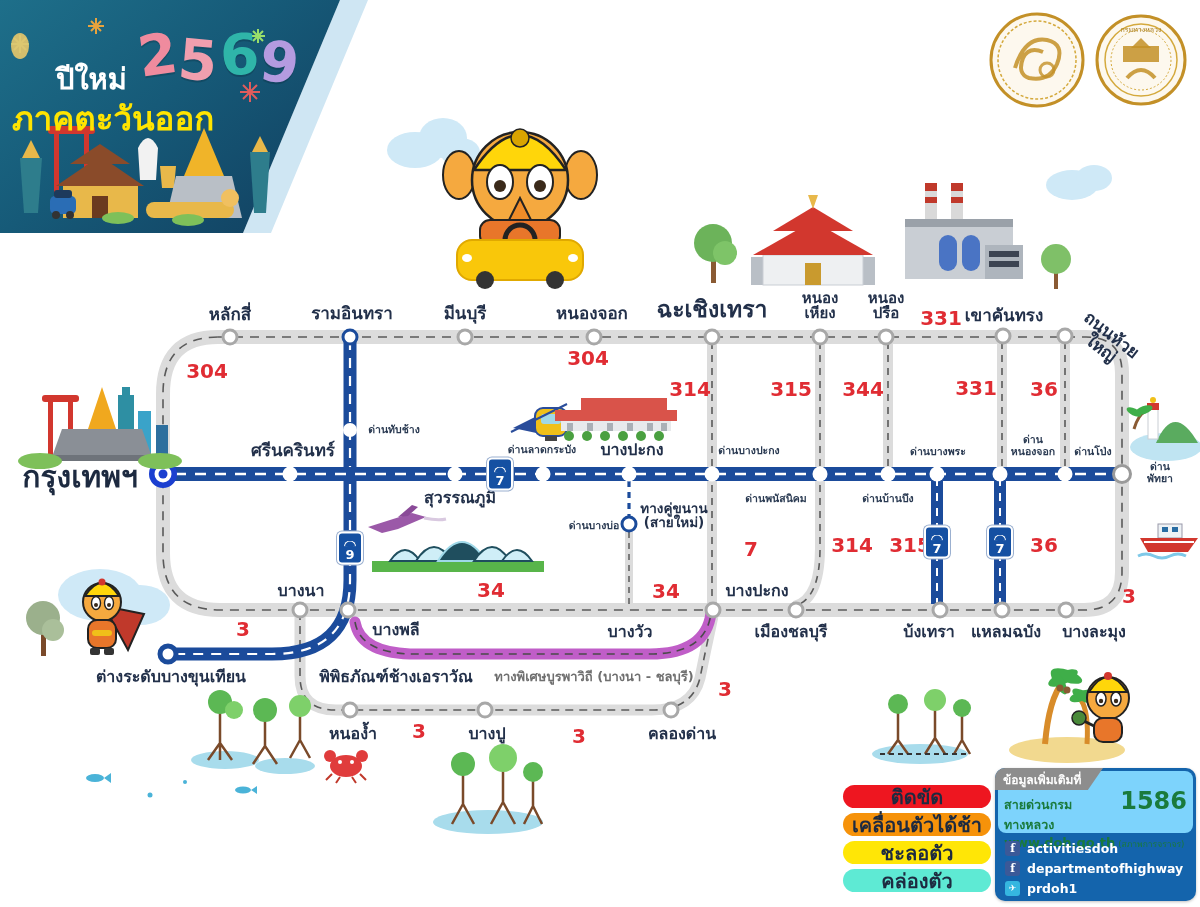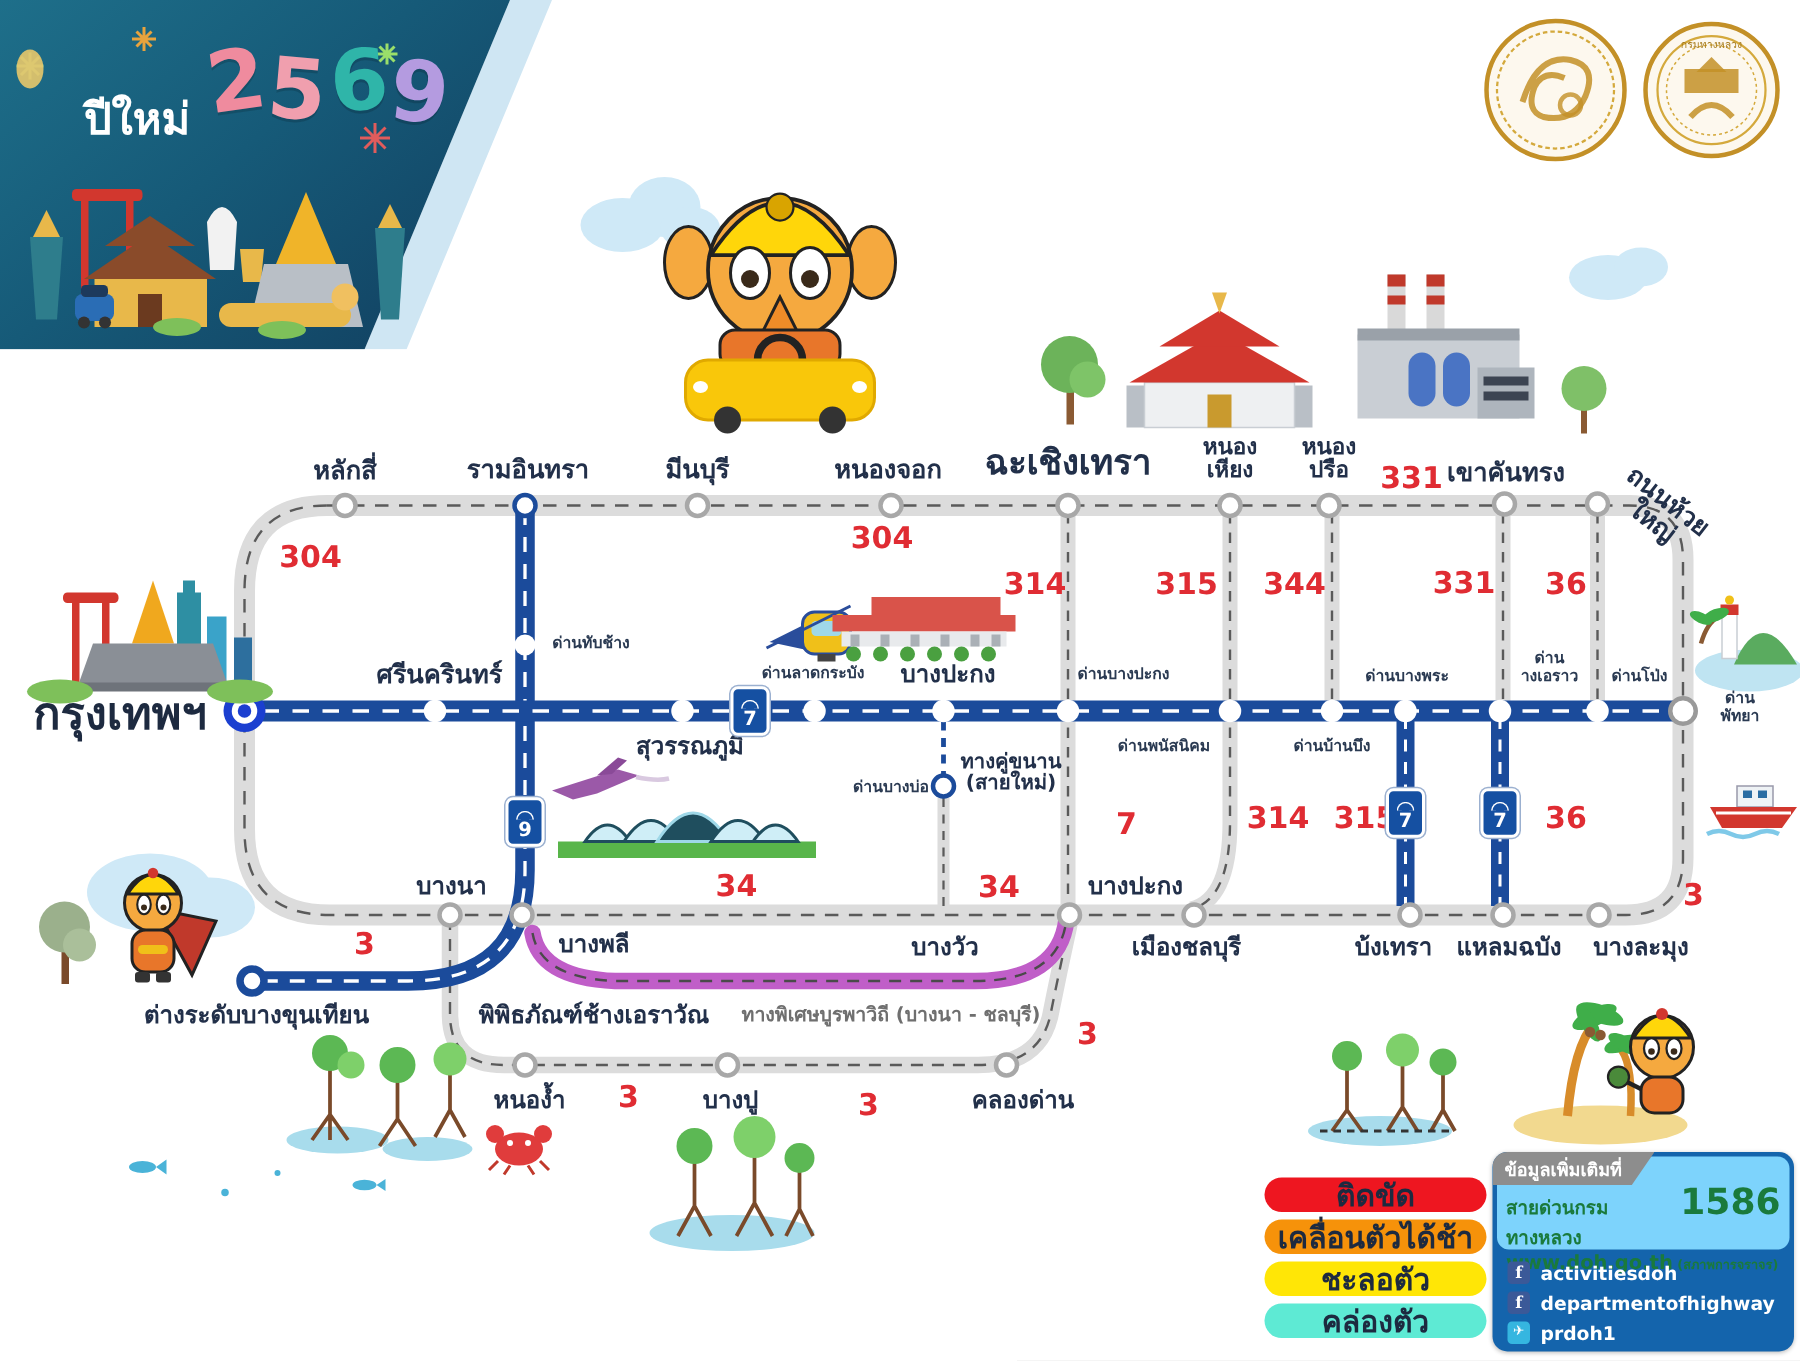--- a/index.html
+++ b/index.html
@@ -58,21 +58,21 @@
   .infobox{position:absolute;left:995px;top:768px;width:201px;height:133px;background:#1464ac;
      border-radius:10px;overflow:hidden;box-shadow:0 1px 3px rgba(0,0,0,.25);}
   .infobox-tab{position:absolute;left:0;top:0;width:108px;height:22px;background:#8d8d8d;
      clip-path:polygon(0 0,100% 0,86% 100%,0 100%);color:#fff;font-weight:700;font-size:12px;
      display:flex;align-items:center;padding-left:8px;box-sizing:border-box;z-index:2;}
   .infobox-yellow{position:absolute;left:3px;top:3px;right:3px;height:62px;background:#7dd3fc;
      border-radius:8px;padding:20px 6px 0 6px;box-sizing:border-box;}
   .hotline{color:#1a7a3c;font-weight:800;font-size:12.5px;display:flex;align-items:baseline;gap:4px;}
   .hotline .big-num{font-size:24px;line-height:.9;}
   .website{color:#1a7a3c;font-weight:800;font-size:13px;display:flex;align-items:baseline;gap:3px;}
-  .website .note{font-size:8.5px;font-weight:700;}
+  .website .note{font-size:8.5px;font-weight:400;}
   .socials{position:absolute;left:10px;top:70px;right:4px;}
   .social-row{display:flex;align-items:center;gap:7px;height:20px;color:#fff;font-weight:700;font-size:12.5px;}
   .sicon{width:15px;height:15px;border-radius:3px;display:flex;align-items:center;justify-content:center;
      color:#fff;font-size:11px;font-weight:800;font-family:"DejaVu Serif","Liberation Serif",serif;}
   .fb{background:#3b5998;}
   .tw{background:#35b6e0;font-family:"DejaVu Sans","Liberation Sans",sans-serif;font-size:9px;}
 </style>
 </head>
 <body>
 
@@ -471,20 +471,21 @@
         <rect x="42" y="78" width="26" height="18" rx="5" fill="#2a6db5"></rect>
         <rect x="46" y="72" width="18" height="8" rx="3" fill="#1d3a5c"></rect>
         <circle cx="48" cy="97" r="4" fill="#333"></circle>
           <circle cx="62" cy="97" r="4" fill="#333"></circle>
         <ellipse cx="110" cy="100" rx="16" ry="6" fill="#7ec05a"></ellipse>
           <ellipse cx="180" cy="102" rx="16" ry="6" fill="#7ec05a"></ellipse>
       </g>
     </svg>
     <div class="banner-t2">ปีใหม่</div>
     <div class="banner-year"><span class="yd0">2</span><span class="yd1">5</span><span class="yd2">6</span><span class="yd3">9</span></div>
+    <div class="banner-region">ภาคตะวันออก</div>
   </div>
 
   <svg class="abs" style="left:985px;top:8px" width="210" height="105" viewBox="0 0 210 105">
     <g>
       <circle cx="52" cy="52" r="46" fill="#fdf8ee" stroke="#c39027" stroke-width="3"></circle>
       <circle cx="52" cy="52" r="39" fill="none" stroke="#d4a93c" stroke-width="1.5" stroke-dasharray="3 2"></circle>
       <path d="M30,60 Q40,28 62,32 Q80,36 72,56 Q64,74 44,70 Q32,66 38,50 Q44,38 58,44" fill="none" stroke="#c39027" stroke-width="4" opacity="0.85"></path>
       <circle cx="62" cy="62" r="7" fill="none" stroke="#c39027" stroke-width="3" opacity="0.8"></circle>
     </g>
     <g>
@@ -531,21 +532,21 @@
     <div class="lbl mid" style="left:487px;top:734px">บางปู</div>
     <div class="lbl mid" style="left:682px;top:734px">คลองด่าน</div>
 
     <div class="toll" style="left:394px;top:429px">ด่านทับช้าง</div>
     <div class="toll" style="left:542px;top:449px">ด่านลาดกระบัง</div>
     <div class="toll" style="left:749px;top:450px">ด่านบางปะกง</div>
     <div class="toll" style="left:776px;top:498px">ด่านพนัสนิคม</div>
     <div class="toll" style="left:888px;top:498px">ด่านบ้านบึง</div>
     <div class="toll" style="left:938px;top:451px">ด่านบางพระ</div>
     <div class="toll" style="left:1033px;top:445px">ด่าน
-างเอราว</div>
+หนองจอก</div>
     <div class="toll" style="left:1093px;top:451px">ด่านโป่ง</div>
     <div class="toll" style="left:1160px;top:472px">ด่านพัทยา</div>
     <div class="toll" style="left:594px;top:525px">ด่านบางบ่อ</div>
 
     <div class="num" style="left:207px;top:371px">304</div>
     <div class="num" style="left:588px;top:358px">304</div>
     <div class="num" style="left:690px;top:389px">314</div>
     <div class="num" style="left:791px;top:389px">315</div>
     <div class="num" style="left:863px;top:389px">344</div>
     <div class="num" style="left:941px;top:318px">331</div>

